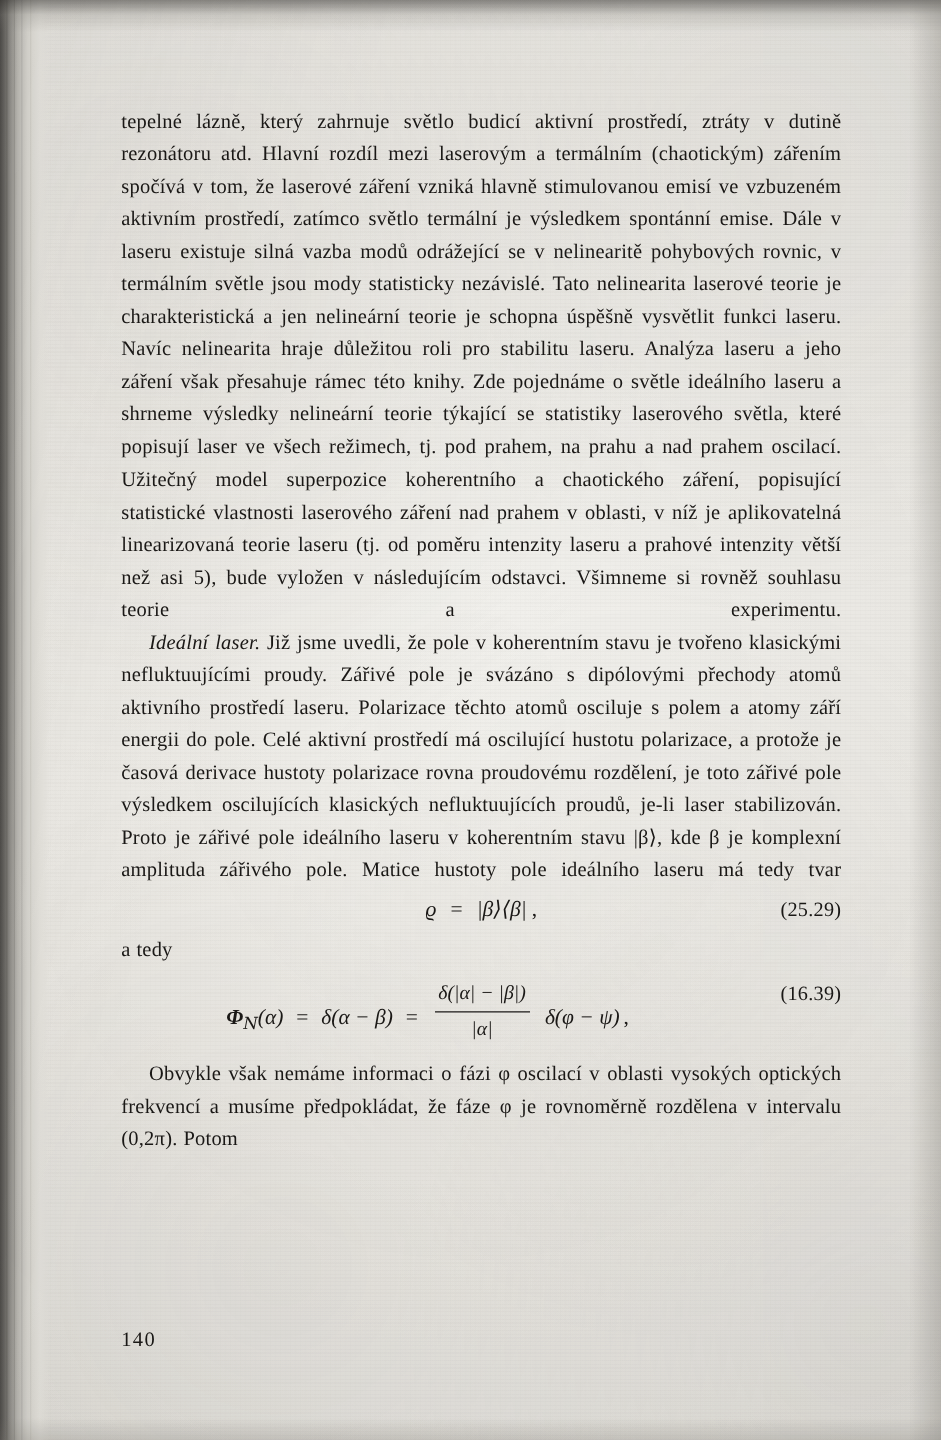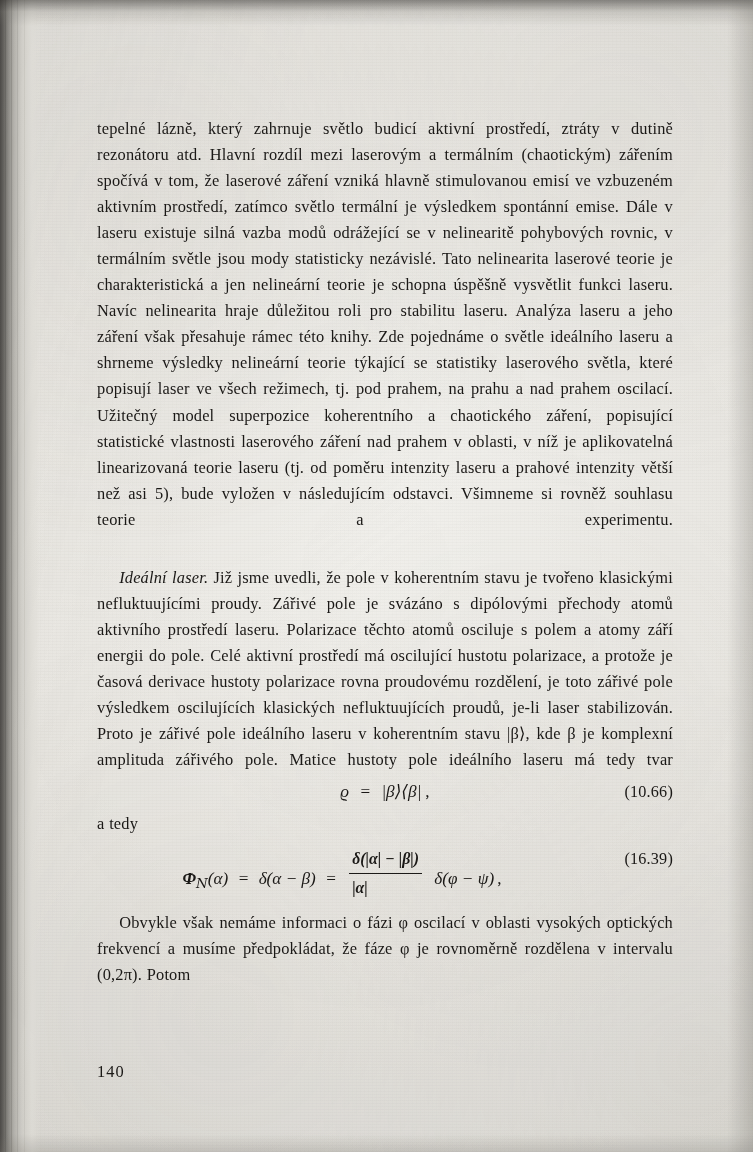--- a/index.html
+++ b/index.html
@@ -92,21 +92,21 @@
   .para {
     margin: 0;
     font-size: 16.4px;
     line-height: 26.05px;
     text-align: justify;
     text-align-last: left;
     letter-spacing: .18px;
     word-spacing: .4px;
   }
   .para.indent { text-indent: 1.35em; }
-  .para.lastjust { text-align-last: justify; margin-top: 32px; }
+  .para.lastjust { text-align-last: justify; }
   .para i { font-style: italic; font-family: Liberation Serif, serif; }
 
   
   .eq-row {
     position: relative;
     width: 576px;
     margin: 0;
     font-size: 16.4px;
     line-height: 26.05px;
   }
@@ -127,23 +127,22 @@
   .eq-sub {
     font-size: .72em;
     vertical-align: -.28em;
     font-style: normal;
     font-family: "Liberation Serif", "DejaVu Serif", serif;
   }
   .script-n { font-family: "DejaVu Serif", serif; font-style: italic; font-size: .78em; }
   .frac {
     display: inline-block;
     vertical-align: -0.52em;
-    text-align: left;
+    text-align: center;
     margin: 0 3px;
-    font-weight: bold;
   }
   .frac .num { display: block; padding: 0 3px; font-size: .92em; }
   .frac .bar { display: block; border-top: 1.3px solid #201e1c; height: 0; margin: 1px 0 1px; }
   .frac .den { display: block; padding: 0 3px; font-size: .92em; }
   .upr { font-style: normal; }
 
   .gap-sm { height: 6px; }
   .gap-md { height: 9px; }
 
   
@@ -190,21 +189,21 @@
       <p class="para indent lastjust"><i>Ideální laser.</i><span> Již jsme uvedli, že pole v koherentním stavu je tvořeno klasickými nefluktuujícími proudy. Zářivé pole je svázáno s dipólovými přechody atomů aktivního prostředí laseru. Polarizace těchto atomů osciluje s polem a atomy září energii do pole. Celé aktivní prostředí má oscilující hustotu polarizace, a protože je časová derivace hustoty polarizace rovna proudovému rozdělení, je toto zářivé pole výsledkem oscilujících klasických nefluktuujících proudů, je-li laser stabilizován. Proto je zářivé pole ideálního laseru v koherentním stavu |β⟩, kde β je komplexní amplituda zářivého pole. Matice hustoty pole ideálního laseru má tedy tvar</span></p>
 
       <div class="gap-sm"></div>
 
       <div class="eq-row">
         <div class="eq-body">
           <span>ϱ</span>
           <span class="upr" style="margin:0 7px">=</span>
           <span>|β⟩⟨β|</span><span class="upr" style="margin-left:4px">,</span>
         </div>
-        <span class="eq-num">(10.66)</span>
+        <span class="eq-num">(25.29)</span>
       </div>
 
       <div class="gap-sm"></div>
 
       <p class="para">a tedy</p>
 
       <div class="gap-md"></div>
 
       <div class="eq-row">
         <div class="eq-body" style="padding-right:86px">

